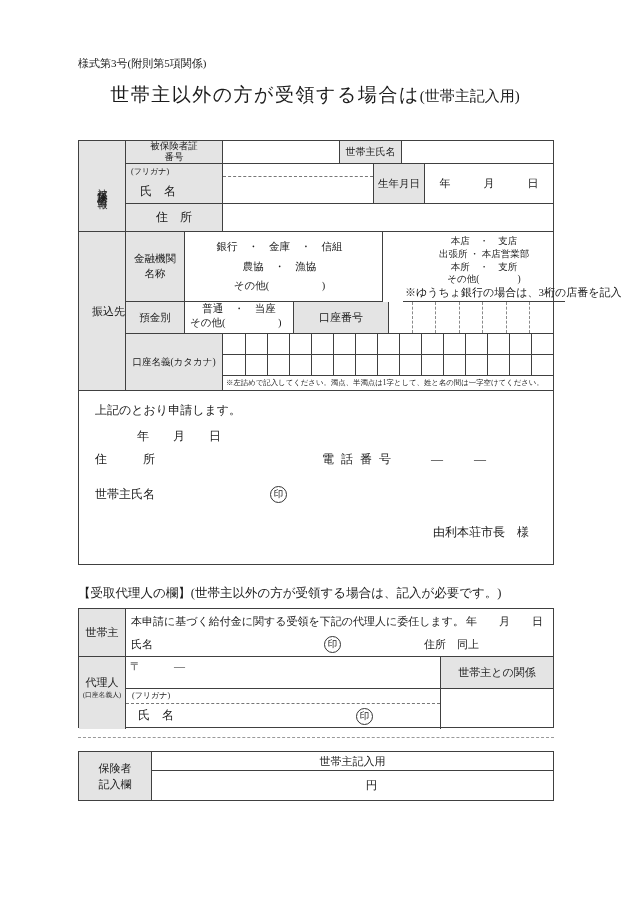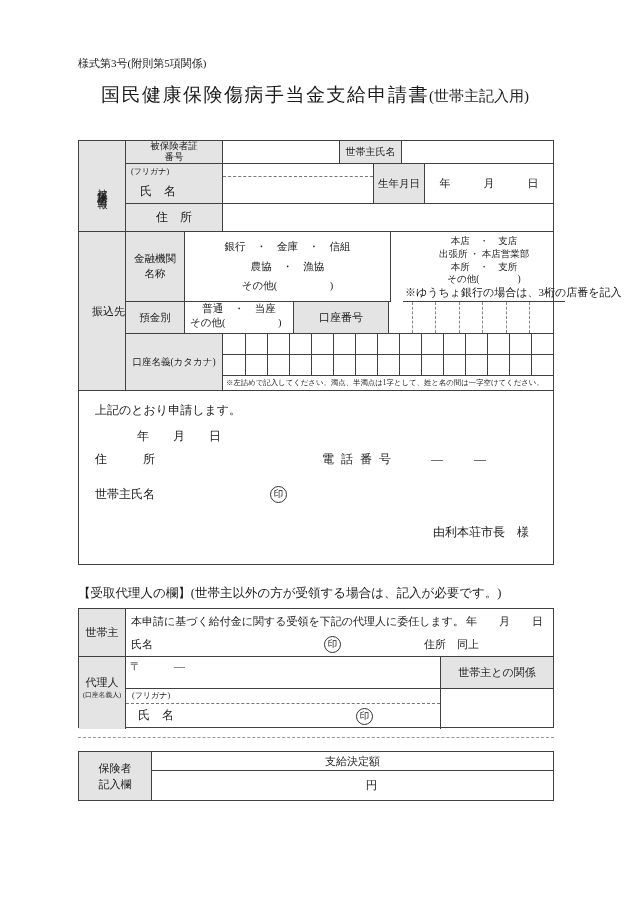--- a/index.html
+++ b/index.html
@@ -31,21 +31,21 @@
   [data-name="holder-name-grid"]>div { border-left:1px solid var(--bc); border-bottom:1px solid var(--bc); box-sizing:border-box; }
   [data-name="holder-name-grid"]>div:nth-child(15n+1) { border-left:none; }
 </style>
 </head>
 <body>
 
 <div class="page" data-name="application-form-page">
 
   <div class="t" style="left:78px;top:57px;font-size:11px;" data-name="form-number">様式第3号(附則第5項関係)</div>
   <div class="t" style="left:0;top:84px;width:630px;text-align:center;white-space:normal;" data-name="page-title">
-    <span style="font-size:19px;letter-spacing:1.5px;" data-name="page-title-main">国民健康保険傷病手当金支給申請書</span><span style="font-size:15px;" data-name="page-title-suffix">(世帯主記入用)</span>
+    <span style="font-size:19px;letter-spacing:1.5px;" data-name="page-title-main">世帯主以外の方が受領する場合は</span><span style="font-size:15px;" data-name="page-title-suffix">(世帯主記入用)</span>
   </div>
 
   <div class="tbl" style="left:78px;top:140px;width:476px;height:425px;" data-name="main-table">
 
     <div class="cell gray br bb ctr" style="left:0;top:0;width:47px;height:91px;" data-name="insured-side-label-cell">
       <span class="vtext" style="font-size:10.5px;" data-name="insured-side-label">被保険者情報</span>
     </div>
     <div class="cell gray br bb ctr" style="left:47px;top:0;width:97px;height:23px;font-size:9.5px;line-height:1.15;" data-name="card-number-label-cell">
       <span data-name="card-number-label"><span>被保険者証</span><br><span>番号</span></span>
     </div>
@@ -73,21 +73,21 @@
       <span style="white-space:pre;" data-name="address-label">住　所</span>
     </div>
     <div class="cell bb" style="left:144px;top:63px;width:330px;height:28px;" data-name="address-value-cell"></div>
 
     <div class="cell gray br bb ctr" style="left:0;top:91px;width:47px;height:159px;font-size:11px;justify-content:flex-end;" data-name="transfer-side-label-cell">
       <span data-name="transfer-side-label">振込先</span>
     </div>
     <div class="cell gray br bb ctr" style="left:47px;top:91px;width:59px;height:70px;font-size:10.5px;line-height:1.4;" data-name="bank-name-label-cell">
       <span data-name="bank-name-label"><span>金融機関</span><br><span>名称</span></span>
     </div>
-    <div class="cell br bb ctr" style="left:106px;top:91px;width:206px;height:70px;font-size:10.5px;line-height:1.85;font-family:Liberation Serif, serif;" data-name="bank-type-cell">
+    <div class="cell br bb ctr" style="left:98px;top:91px;width:206px;height:70px;font-size:10.5px;line-height:1.85;font-family:Liberation Serif, serif;" data-name="bank-type-cell">
       <span style="white-space:pre;" data-name="bank-type-options"><span>銀行　・　金庫　・　信組</span><br><span>農協　・　漁協</span><br><span>その他(　　　　　)</span></span>
     </div>
     <div class="cell bb" style="left:324px;top:91px;width:162px;height:70px;" data-name="branch-type-cell">
       <div style="text-align:center;font-size:9.5px;line-height:1.35;padding-top:3px;white-space:pre;" data-name="branch-type-options"><span>本店　・　支店</span><br><span>出張所 ・ 本店営業部</span><br><span>本所　・　支所</span><br><span>その他(　　　　)</span></div>
       <div class="t" style="left:2px;bottom:2px;top:auto;font-size:11px;" data-name="branch-note">※ゆうちょ銀行の場合は、3桁の店番を記入</div>
     </div>
 
     <div class="cell gray br bb ctr" style="left:47px;top:161px;width:59px;height:32px;font-size:10.5px;" data-name="deposit-label-cell">
       <span data-name="deposit-label">預金別</span>
     </div>
@@ -193,20 +193,20 @@
     <div class="cell" style="left:362px;top:80px;width:112px;height:40px;" data-name="relation-value-cell"></div>
   </div>
 
   <div class="cell" style="left:78px;top:737px;width:476px;height:0;border-top:1px dashed #9a9a9a;" data-name="section-divider"></div>
 
   <div class="tbl" style="left:78px;top:751px;width:476px;height:50px;" data-name="insurer-table">
     <div class="cell gray br ctr" style="left:0;top:0;width:73px;height:48px;font-size:11px;line-height:1.5;" data-name="insurer-side-label-cell">
       <span data-name="insurer-side-label"><span>保険者</span><br><span>記入欄</span></span>
     </div>
     <div class="cell bb ctr" style="left:73px;top:0;width:401px;height:19px;font-size:11px;" data-name="amount-header-cell">
-      <span data-name="amount-header">支給決定額</span>
+      <span data-name="amount-header">世帯主記入用</span>
     </div>
     <div class="cell ctr" style="left:73px;top:19px;width:401px;height:29px;font-size:11.5px;padding-left:38px;" data-name="amount-value-cell">
       <span data-name="amount-unit">円</span>
     </div>
   </div>
 
 </div>
 
 </body></html>

